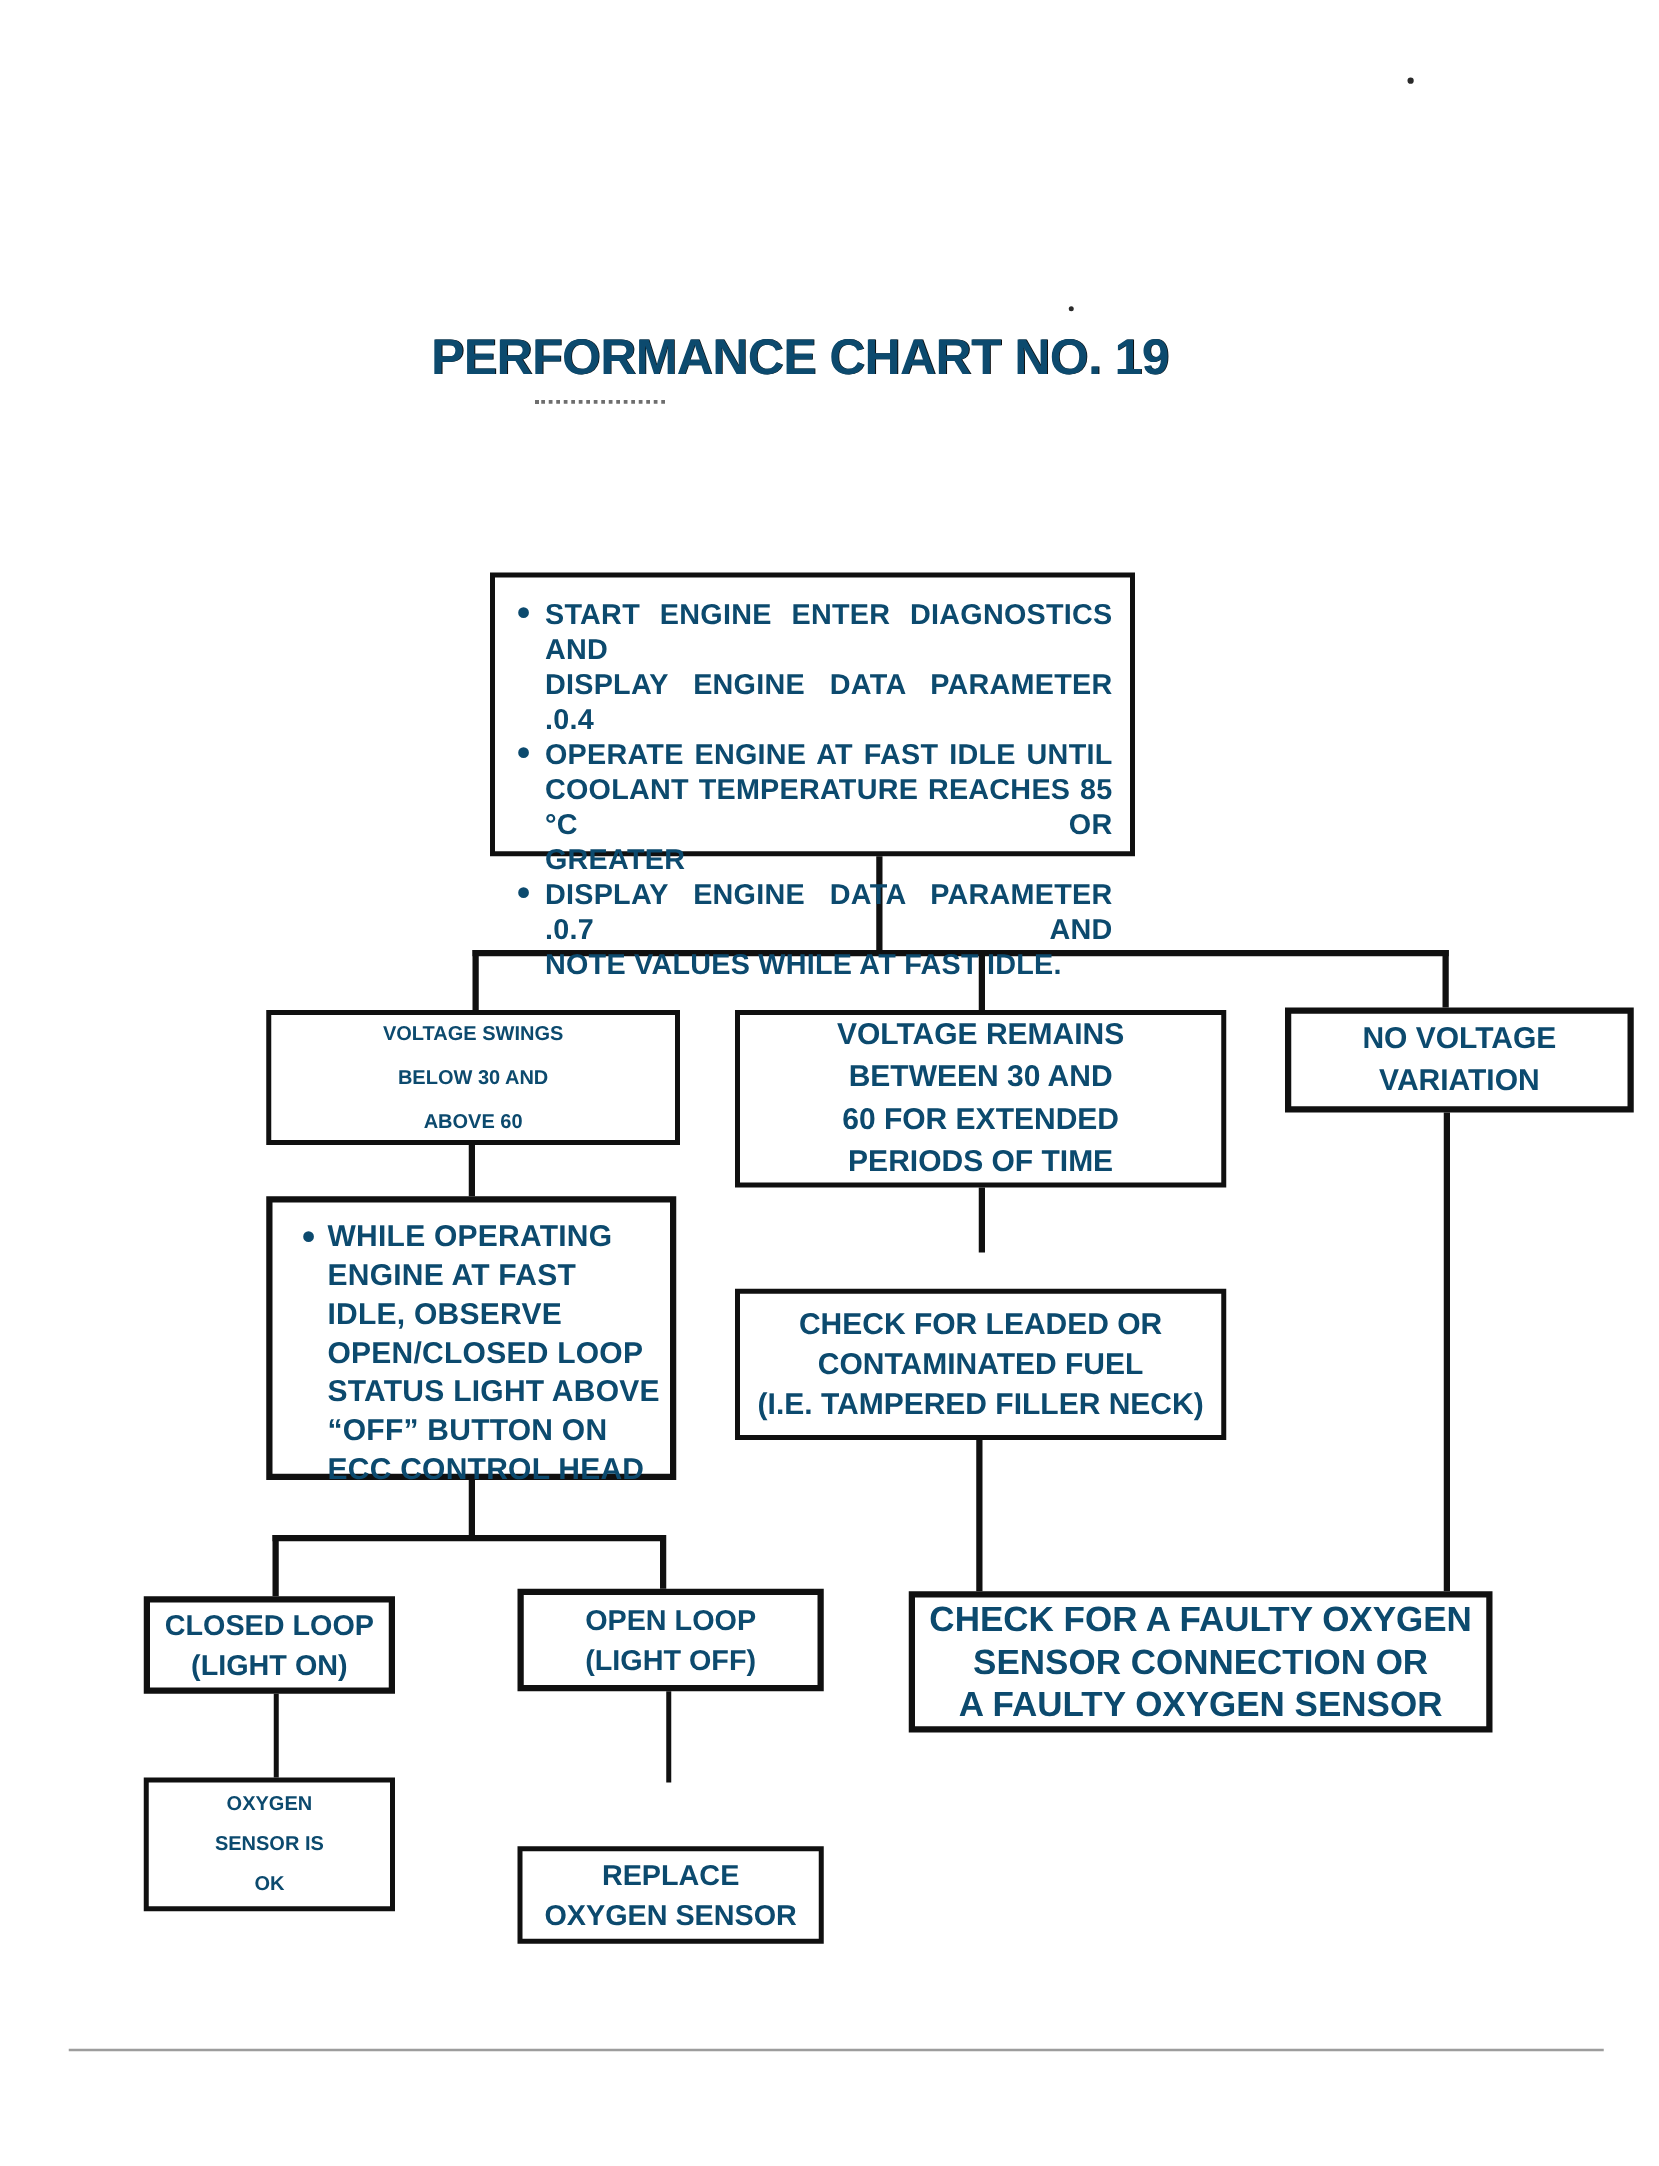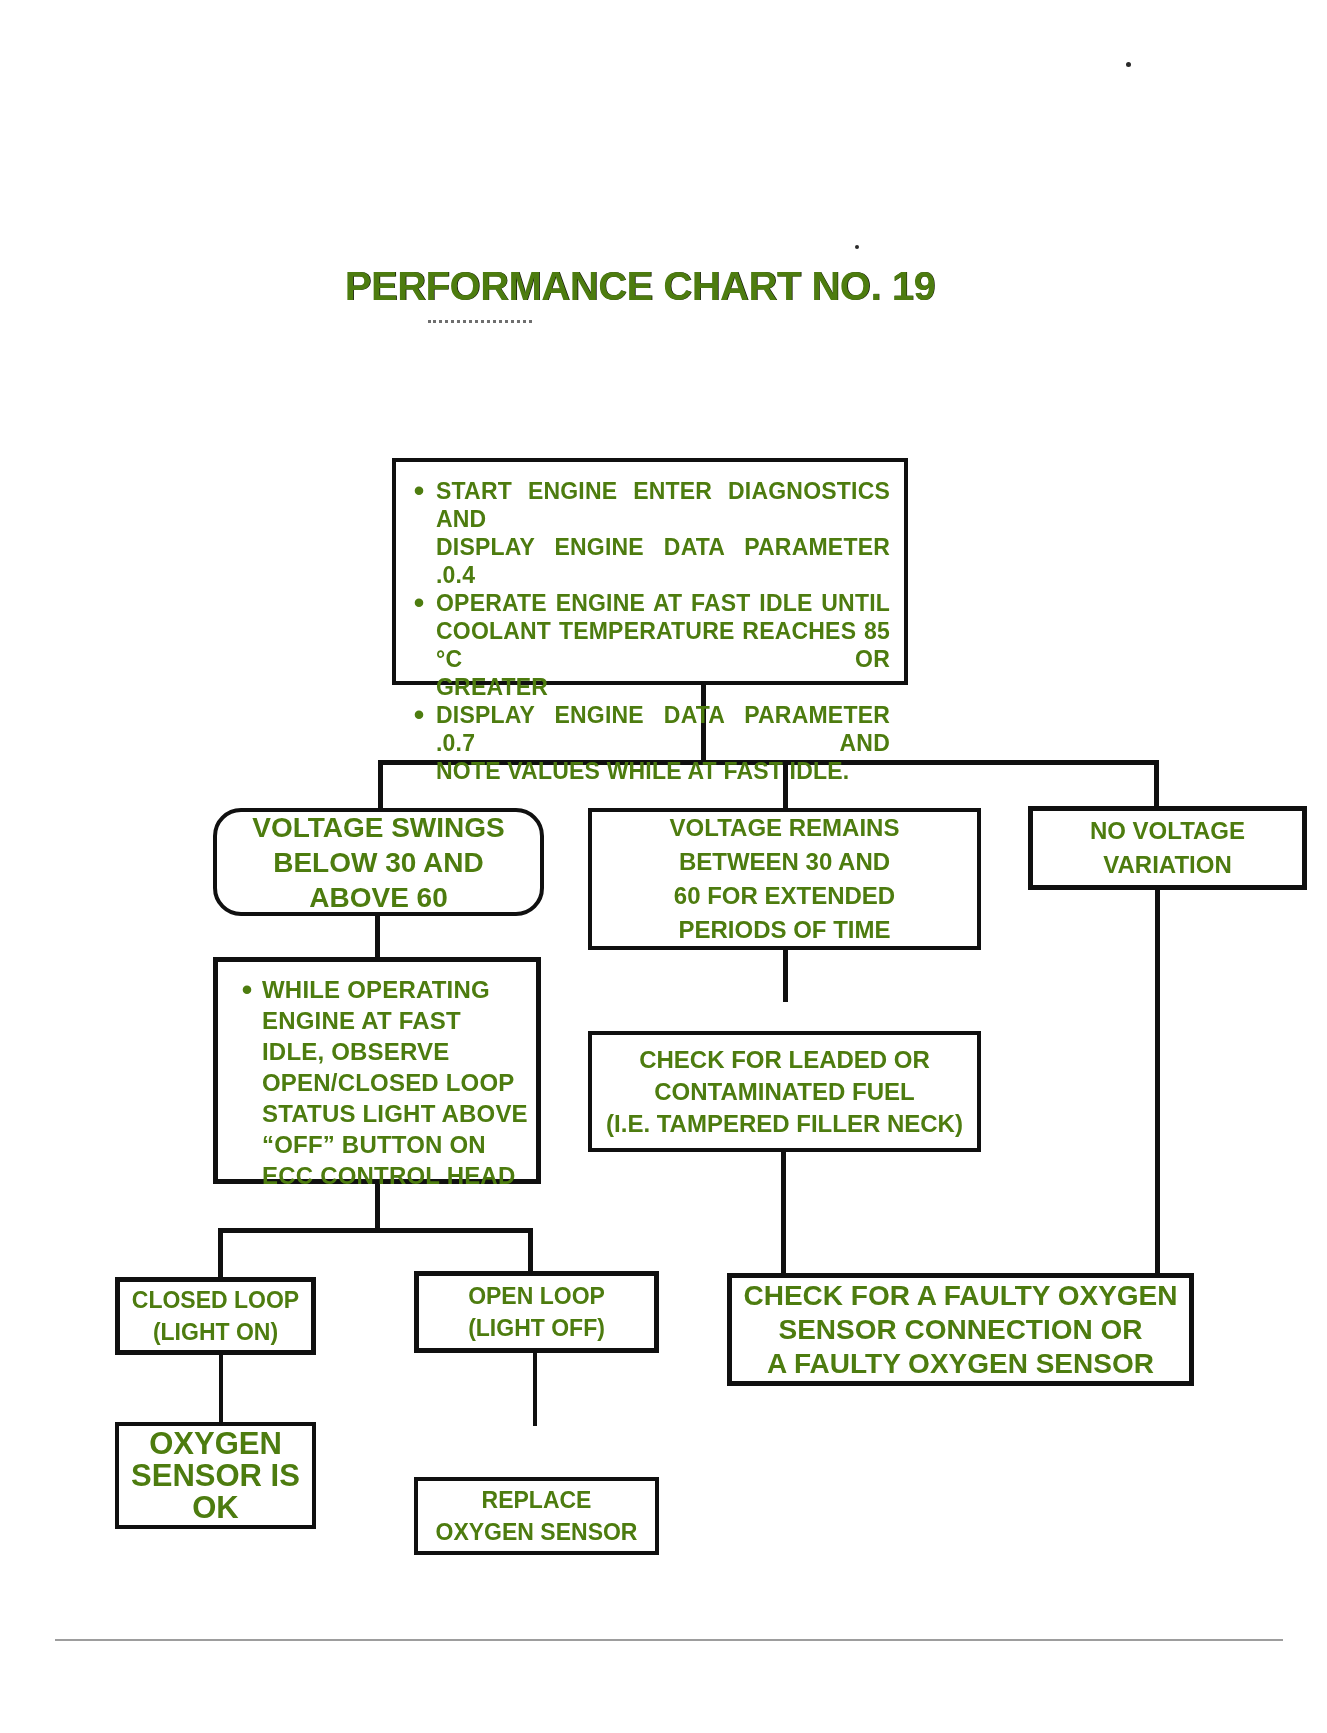--- a/index.html
+++ b/index.html
@@ -1,18 +1,18 @@
 <!DOCTYPE html>
 <html><head>
 <meta charset="utf-8">
 <style>
   html,body{margin:0;padding:0;background:#ffffff;}
   #page{
     position:relative;width:1327px;height:1733px;background:#ffffff;overflow:hidden;
-    font-family:"Liberation Sans", sans-serif;color:#4d7c0f;
+    font-family:"Liberation Sans", sans-serif;color:#0c4a6e;
   }
   #title{
     position:absolute;left:340px;top:262px;width:600px;text-align:center;
     font-size:40px;font-weight:bold;letter-spacing:-0.5px;line-height:48px;
     text-shadow:0.7px 0 0 #101010;
     white-space:nowrap;
   }
   .node{
     position:absolute;box-sizing:border-box;border:4px solid #101010;background:#ffffff;
     display:flex;flex-direction:column;align-items:center;justify-content:center;
@@ -89,21 +89,21 @@
     </div>
     <div class="brow">
       <span class="bdot">•</span>
       <span class="btxt">
         <div class="ln stretch">DISPLAY ENGINE DATA PARAMETER .0.7 AND</div>
         <div class="ln">NOTE VALUES WHILE AT FAST IDLE.</div>
       </span>
     </div>
   </div>
 
-  <div class="node" style="left:213px;top:808px;width:331px;height:108px;font-size:28px;line-height:35px;border-radius:28px;">
+  <div class="node" style="left:213px;top:808px;width:331px;height:108px;font-size:16px;line-height:35px;">
     <div class="ln">VOLTAGE SWINGS</div>
     <div class="ln">BELOW 30 AND</div>
     <div class="ln">ABOVE 60</div>
   </div>
 
   <div class="node" style="left:588px;top:808px;width:393px;height:142px;font-size:24px;line-height:34px;">
     <div class="ln">VOLTAGE REMAINS</div>
     <div class="ln">BETWEEN 30 AND</div>
     <div class="ln">60 FOR EXTENDED</div>
     <div class="ln">PERIODS OF TIME</div>
@@ -144,21 +144,21 @@
     <div class="ln">OPEN LOOP</div>
     <div class="ln">(LIGHT OFF)</div>
   </div>
 
   <div class="node thick" style="left:727px;top:1273px;width:467px;height:113px;font-size:28px;line-height:34px;">
     <div class="ln">CHECK FOR A FAULTY OXYGEN</div>
     <div class="ln">SENSOR CONNECTION OR</div>
     <div class="ln">A FAULTY OXYGEN SENSOR</div>
   </div>
 
-  <div class="node" style="left:115px;top:1422px;width:201px;height:107px;font-size:31px;line-height:32px;">
+  <div class="node" style="left:115px;top:1422px;width:201px;height:107px;font-size:16px;line-height:32px;">
     <div class="ln">OXYGEN</div>
     <div class="ln">SENSOR IS</div>
     <div class="ln">OK</div>
   </div>
 
   <div class="node" style="left:414px;top:1477px;width:245px;height:78px;font-size:23px;line-height:32px;">
     <div class="ln">REPLACE</div>
     <div class="ln">OXYGEN SENSOR</div>
   </div>
 

